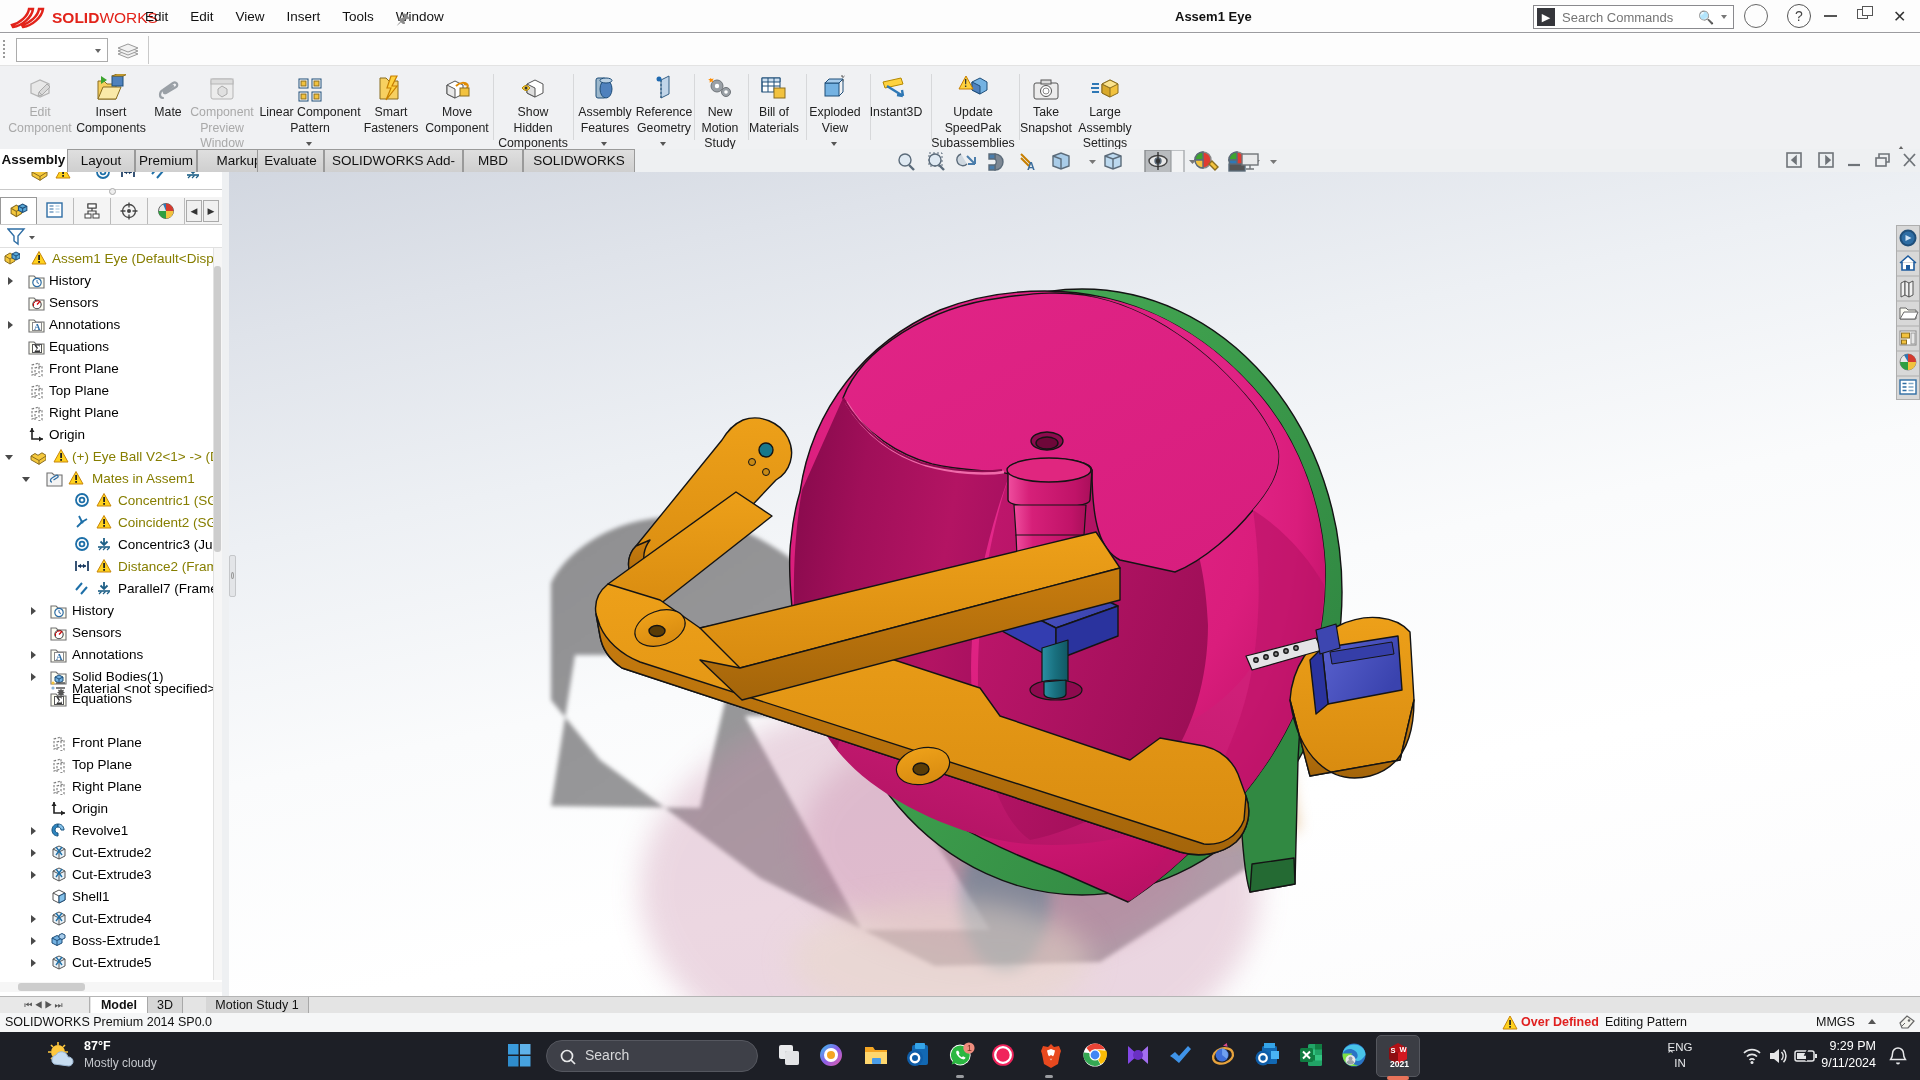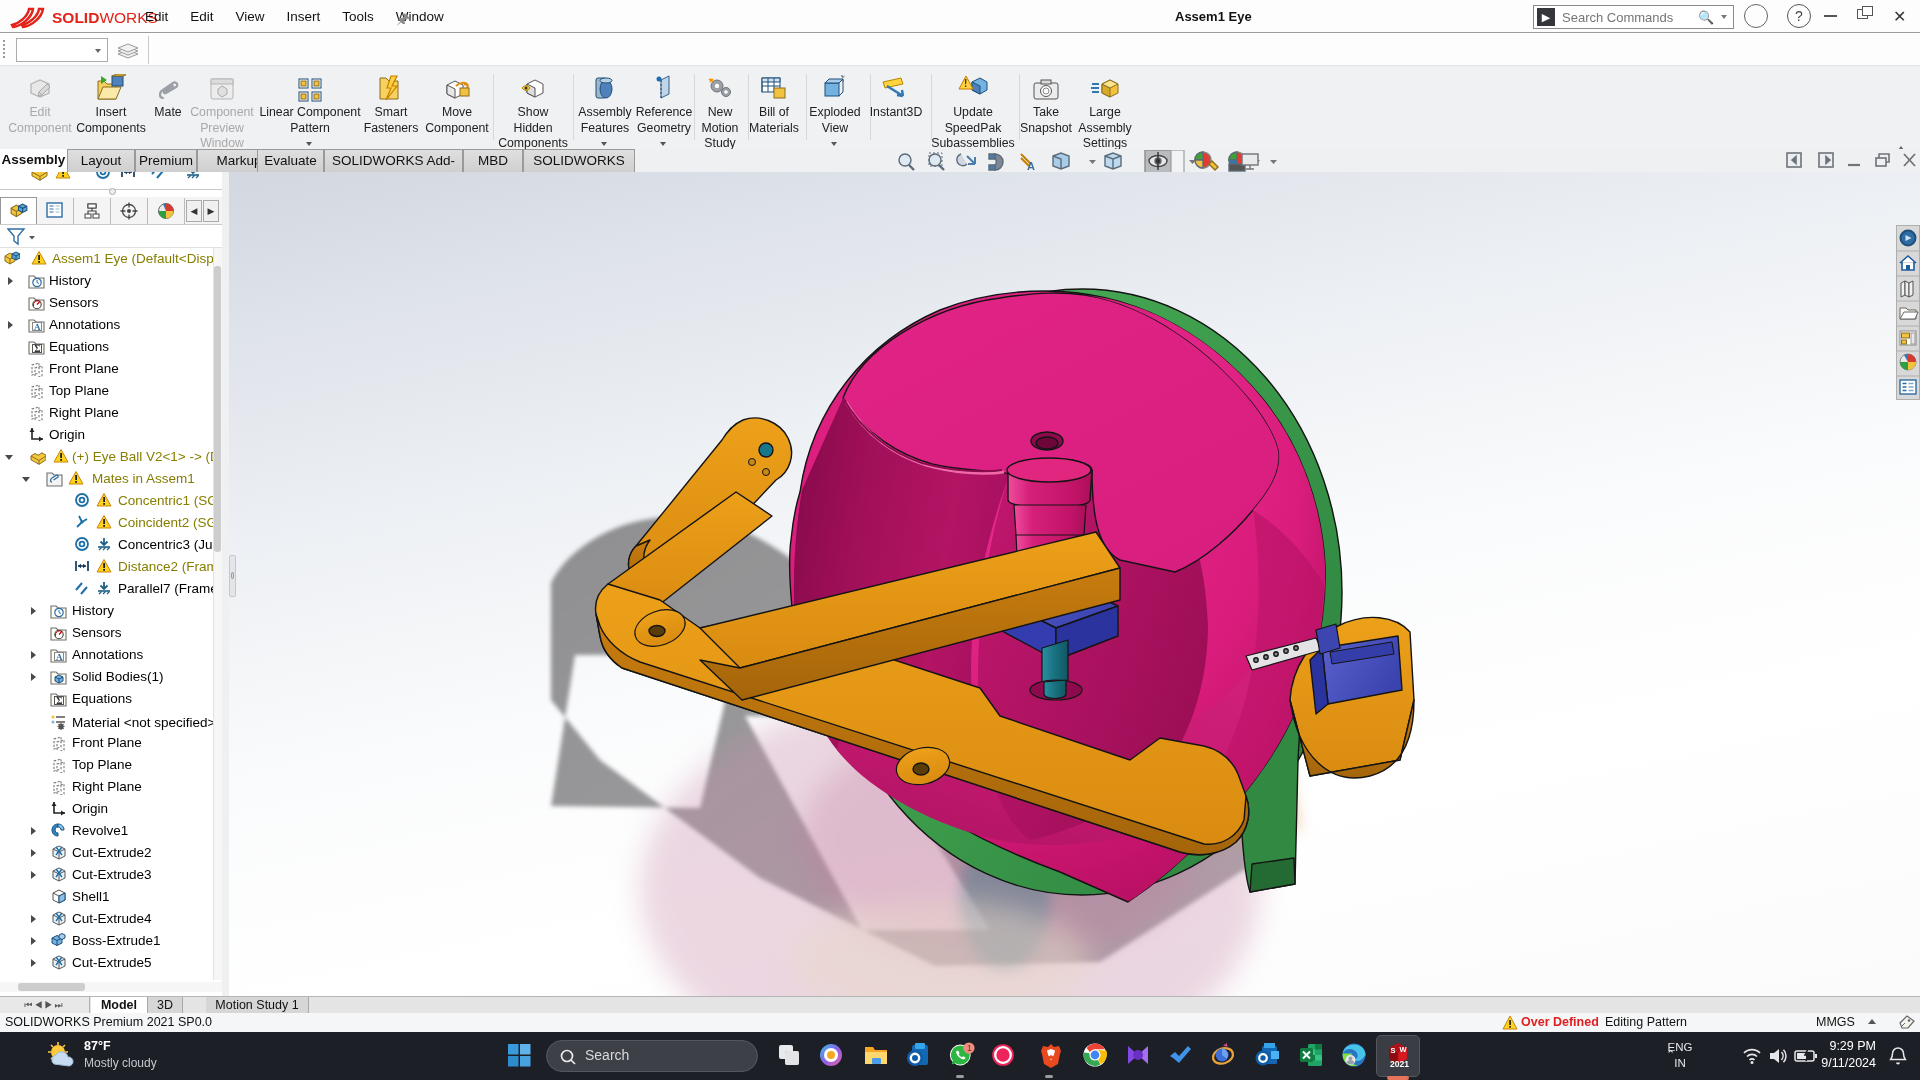--- a/index.html
+++ b/index.html
@@ -875,21 +875,21 @@
               <use href="#sy-solidb"></use>
             </svg>
             <s class="tlabel" style="left:72px;">Solid Bodies(1)</s>
           </div>
       <div class="trow" style="top:516px;">
             <svg class="ticon" style="left:50px;" viewBox="0 0 17 17">
               <use href="#sy-eq"></use>
             </svg>
             <s class="tlabel" style="left:72px;">Equations</s>
           </div>
-      <div class="trow" style="top:540px;">
+      <div class="trow" style="top:506px;">
             <svg class="ticon" style="left:50px;" viewBox="0 0 17 17">
               <use href="#sy-mat"></use>
             </svg>
             <s class="tlabel" style="left:72px;">Material &lt;not specified&gt;</s>
           </div>
       <div class="trow" style="top:560px;">
             <svg class="ticon" style="left:50px;" viewBox="0 0 17 17">
               <use href="#sy-plane"></use>
             </svg>
             <s class="tlabel" style="left:72px;">Front Plane</s>
@@ -972,21 +972,21 @@
   </div>
 
   <div id="modeltabs" class="abs">
     <div class="abs" style="left:0;top:0;width:90px;height:17px;background:#e8e8e8;border-right:1px solid #b0b0b0;color:#555;font-size:9px;line-height:16px;text-align:center;letter-spacing:2px;">⏮◀▶⏭</div>
     <div class="mtab active" style="left:91px;width:57px;">Model</div>
     <div class="mtab" style="left:148px;width:35px;">3D Views</div>
     <div class="mtab" style="left:206px;width:103px;">Motion Study 1</div>
   </div>
 
   <div id="statusbar" class="abs">
-    <div class="abs" style="left:5px;top:2px;">SOLIDWORKS Premium 2021 SP0.0</div>
+    <div class="abs" style="left:5px;top:2px;">SOLIDWORKS Premium 2014 SP0.0</div>
     <svg class="abs" style="left:1502px;top:2px;" width="16" height="15" viewBox="0 0 16 15">
         <path d="M8 1 L15 14 L1 14Z" fill="#ffd21e" stroke="#c8860a"></path>
         <rect x="7.2" y="5" width="1.7" height="5" fill="#222"></rect>
         <rect x="7.2" y="11" width="1.7" height="1.7" fill="#222"></rect>
       </svg>
     <div class="abs" style="left:1521px;top:2px;color:#e02020;font-weight:bold;">Over Defined</div>
     <div class="abs" style="left:1605px;top:2px;">Editing Pattern</div>
     <div class="abs" style="left:1816px;top:2px;">MMGS</div>
     <div class="abs" style="left:1868px;top:6px;width:0;height:0;border-left:4px solid transparent;border-right:4px solid transparent;border-bottom:5px solid #555;"></div>
     <svg class="abs" style="left:1898px;top:1px;" width="18" height="16" viewBox="0 0 18 16">

